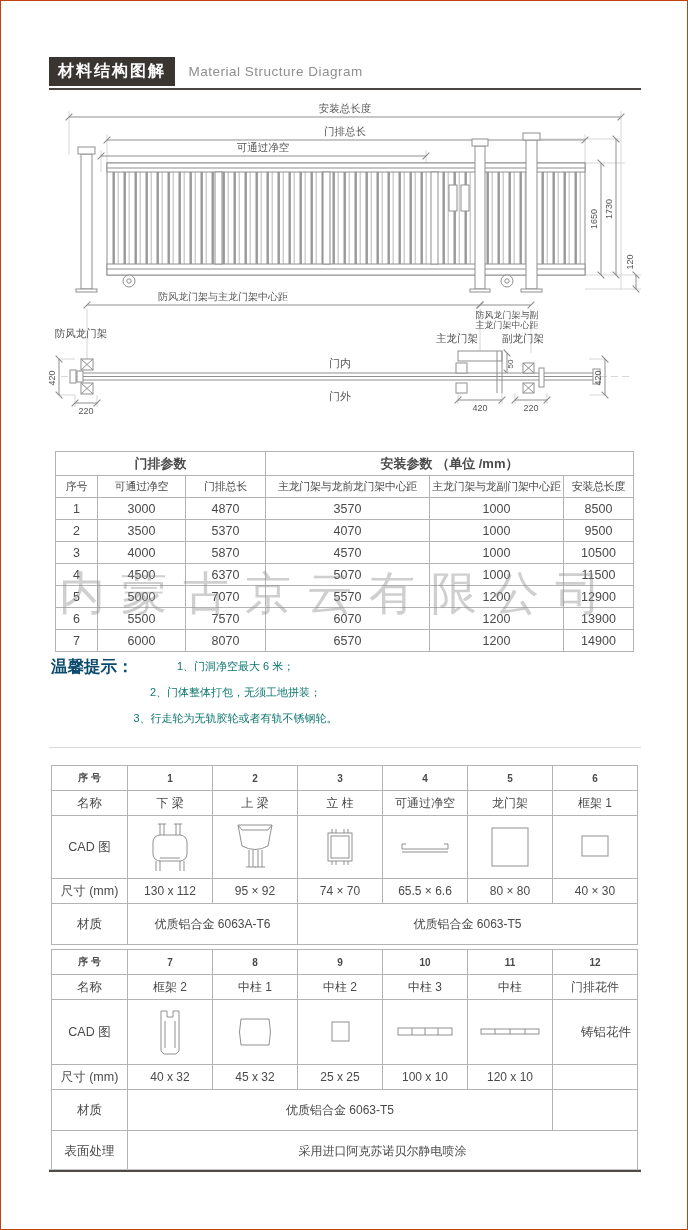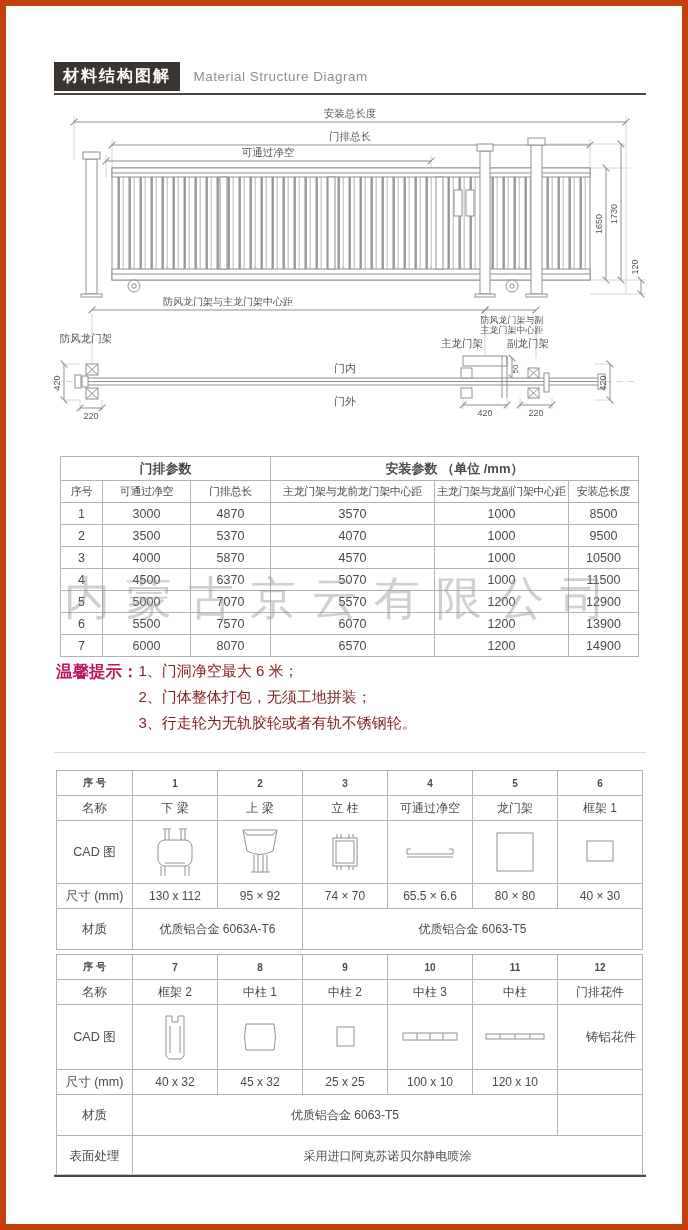--- a/index.html
+++ b/index.html
@@ -1,17 +1,17 @@
 <!DOCTYPE html>
 <html><head>
 <meta charset="utf-8">
 <style>
   html,body{margin:0;padding:0;background:#fff;}
   body{width:688px;height:1230px;position:relative;font-family:"Liberation Sans","DejaVu Sans",sans-serif;color:#4a4a4a;}
-  .page{position:absolute;inset:0;border:6px solid #c2410c;box-sizing:border-box;background:#fff;overflow:hidden;}
+  .page{position:absolute;inset:0;border:1px solid #c2410c;box-sizing:border-box;background:#fff;overflow:hidden;}
 
   
   .header{position:absolute;top:56px;left:48px;white-space:nowrap;}
   .title-cn{display:inline-block;background:#3a3531;color:#fff;font-size:16px;font-weight:bold;letter-spacing:2px;padding:4px 9px;}
   .title-en{color:#8f8f8f;font-size:13.5px;margin-left:9px;letter-spacing:.5px;}
   .top-rule{position:absolute;top:87px;left:48px;width:592px;height:2px;background:#4a4442;}
   .bottom-rule{position:absolute;top:1168px;left:48px;width:592px;height:2px;background:#4f4a46;border-top:1px solid #c6c6c6;}
   .divider{position:absolute;top:746px;left:48px;width:592px;border-top:1px solid #d8d8d8;}
 
   
@@ -22,22 +22,22 @@
   
   table{border-collapse:collapse;table-layout:fixed;}
   td{border:1px solid #b3b3b3;text-align:center;vertical-align:middle;color:#4a4a4a;padding:1px 2px;overflow:hidden;}
   .t1{position:absolute;top:450px;left:54px;width:578px;font-size:12.5px;}
   .t1 td{height:19px;}
   .t1 .grp td{font-weight:bold;font-size:13px;height:21px;}
   .t1 .hdr td{font-size:11px;white-space:nowrap;letter-spacing:-.3px;}
   .watermark{position:absolute;top:562px;left:58px;width:580px;font-size:46px;letter-spacing:16px;white-space:nowrap;color:rgba(140,140,140,.42);pointer-events:none;z-index:5;}
 
   .tips{position:absolute;top:652px;left:50px;display:flex;}
-  .tips-label{font-size:16.5px;font-weight:bold;color:#be185d;white-space:nowrap;line-height:26px;}
-  .tips-body{font-size:15px;color:#7f1d1d;line-height:26px;}
+  .tips-label{font-size:16.5px;font-weight:bold;color:#0c4a6e;white-space:nowrap;line-height:26px;}
+  .tips-body{font-size:11px;color:#0f766e;line-height:26px;text-align:center;}
 
   .t2{position:absolute;top:764px;left:50px;width:586px;font-size:12px;}
   .t3{position:absolute;top:948px;left:50px;width:586px;font-size:12px;}
   .row-idx td{height:22px;font-weight:bold;font-size:10px;}
   .row-name td{height:22px;}
   .row-cad td{height:60px;}
   .t3 .row-cad td{height:62px;}
   .row-size td{height:22px;}
   .row-mat td{height:38px;}
   .row-surf td{height:38px;}

